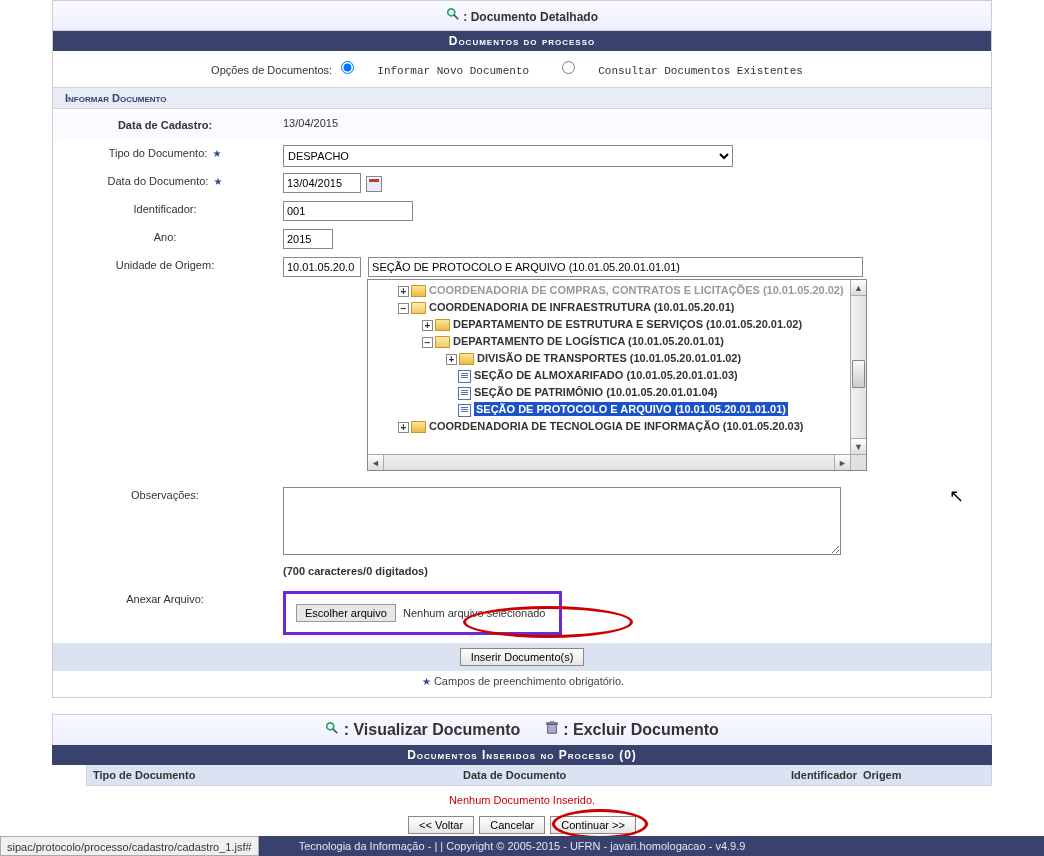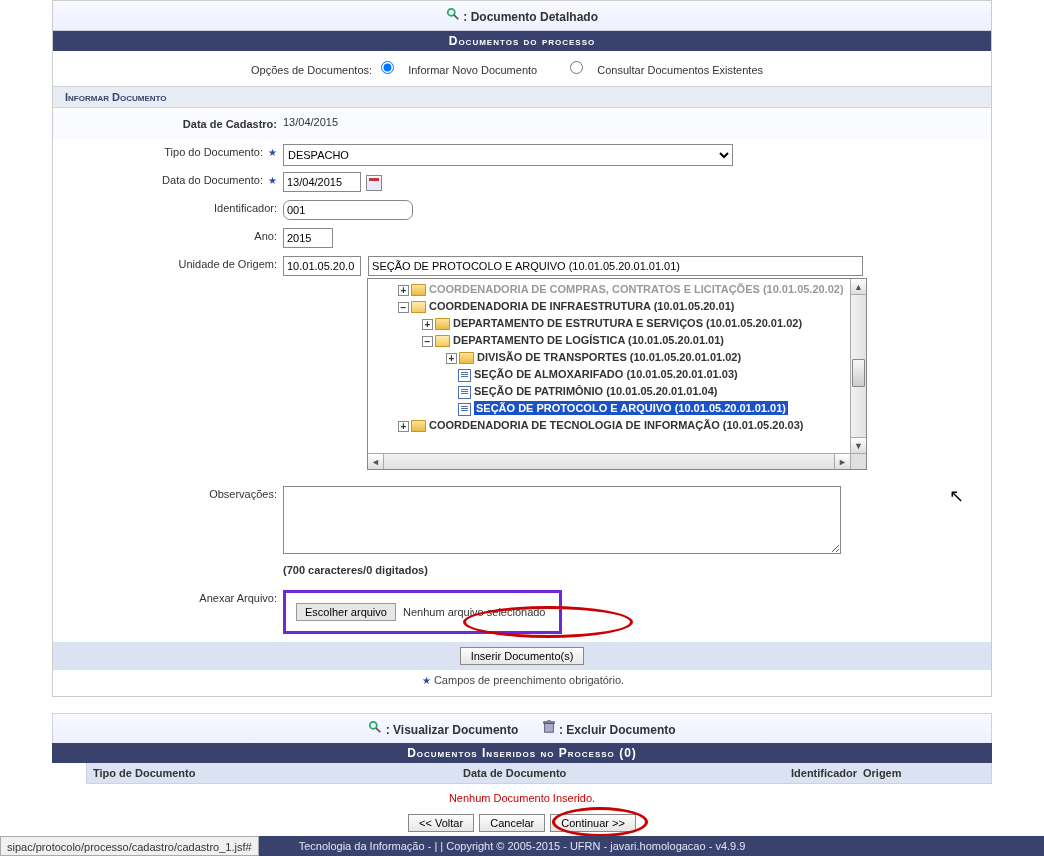--- a/index.html
+++ b/index.html
@@ -3,37 +3,37 @@
 <meta charset="utf-8">
 <style>
 * { box-sizing: border-box; margin: 0; padding: 0; }
 body { font-family: Verdana, Arial, sans-serif; font-size: 11px; background: #fff; color: #333; }
 .page { width: 1044px; height: 856px; position: relative; background: #fff; }
 .panel { width: 940px; margin: 0 auto; border: 1px solid #ccc; }
 .toolbar { background: linear-gradient(#f9f9ff,#edf0ff); padding: 6px 0; text-align: center; border-bottom: 1px solid #d0d0e0; font-size: 12px; }
 .dark-header { background: #39426d; color: #fff; font-weight: bold; font-variant: small-caps; text-align: center; padding: 3px 0; letter-spacing: 1px; font-size: 12px; }
 .opts-row { text-align: center; padding: 10px 0; }
 .opts-label { font-weight: normal; margin-right: 6px; }
-.opts-row label { margin: 0 30px 0 11px; }
+.opts-row label { margin: 0 30px 0 20px; font-family: Liberation Mono, monospace; }
 .section-title { background: #e8ecf5; color: #39426d; font-variant: small-caps; font-weight: bold; padding: 4px 12px; border-top: 1px solid #cfd3e0; border-bottom: 1px solid #cfd3e0; }
 .form-area { padding: 4px 0 0 0; }
 .frow { display: flex; align-items: flex-start; min-height: 28px; padding: 2px 0; }
-.flabel { width: 230px; text-align: right; padding-right: 6px; padding-top: 4px; }
+.flabel { width: 230px; text-align: center; padding-right: 6px; padding-top: 4px; }
 .flabel.bold { font-weight: bold; }
 .fval { flex: 1; padding-top: 2px; }
 .star { color: #2a4aa0; font-size: 10px; margin-left: 2px; }
 select, input[type=text], textarea { font: inherit; border: 1px solid #888; background: #fff; }
 select { height: 22px; }
 input[type=text] { height: 20px; padding: 1px 3px; }
 .alt-row-top { background: #fafbff; }
 .date-input { width: 78px; }
 .cal-icon { display:inline-block; width:16px; height:16px; border:1px solid #888; vertical-align:middle; margin-left:2px; background:linear-gradient(#fff 30%, #e8e8ff 30%, #e8e8ff); position:relative; }
 .cal-icon::before { content:""; position:absolute; top:2px; left:2px; right:2px; height:3px; background:#c33; }
 .sel-tipo { width: 450px; }
-.inp-ident { width: 130px; border-radius: 7px; }
+.inp-ident { width: 130px; }
 .inp-ano { width: 50px; }
 .inp-uo1 { width: 78px; }
 .inp-uo2 { width: 495px; margin-left: 4px; }
 .tree-box { width: 500px; height: 192px; border: 1px solid #888; background: #fff; overflow: hidden; position: relative; margin-top: 2px; }
 .tree-inner { position:absolute; top:0; left:0; right:16px; bottom:16px; overflow:hidden; padding-top:2px; }
 .vscroll { position:absolute; top:0; right:0; bottom:16px; width:16px; background:linear-gradient(to right,#f1f1f1,#e1e1e1); border-left:1px solid #aaa; }
 .varrow { height:16px; text-align:center; font-size:9px; color:#555; line-height:16px; background:linear-gradient(#fefefe,#ddd); border-bottom:1px solid #aaa;}
 .varrow.b { border-top:1px solid #aaa; border-bottom:none; position:absolute; bottom:0; width:100%;}
 .vthumb { position:absolute; left:1px; right:1px; top:80px; height:28px; background:linear-gradient(#f8f8f8,#ccc); border:1px solid #888; border-radius:1px;}
 .hscroll { position:absolute; left:0; right:16px; bottom:0; height:16px; background:linear-gradient(#f1f1f1,#e1e1e1); border-top:1px solid #aaa;}
@@ -51,21 +51,21 @@
 .indent { display:inline-block; }
 .obs-ta { width: 558px; height: 68px; }
 .char-count { font-weight: bold; padding: 4px 0 8px 0; }
 .file-btn { background: #e7e7e7; border: 1px solid #999; padding: 2px 8px; font: inherit; cursor:pointer; }
 .file-lbl { margin-left: 4px; }
 .submit-row { background: #dbe3f2; text-align: center; padding: 5px 0; margin-top: 6px; position: relative; }
 .submit-row button { padding: 2px 10px; border: 1px solid #888; background: linear-gradient(#fdfdfd,#e6e6e6); font: inherit; cursor:pointer; }
 .mandatory-note { text-align: center; padding: 4px 0 10px 0; font-size: 11px; color:#444; }
 .mandatory-note .star { color:#2a4aa0; }
 .panel2 { width: 940px; margin: 16px auto 0 auto; }
-.legend-row { background: linear-gradient(#f9f9ff,#edf0ff); text-align: center; padding: 6px 8px; border:1px solid #d0d0e0; border-bottom:none; font-size:12px; }
+.legend-row { background: linear-gradient(#f9f9ff,#edf0ff); text-align: center; padding: 6px 8px; border:1px solid #d0d0e0; border-bottom:none; font-size:16px; }
 .legend-row .sep { margin: 0 10px; }
 .tbl-head-row { background: #dbe3f2; display:flex; font-weight:bold; padding: 4px 6px; border:1px solid #d0d0e0; border-top:none;margin-left:34px; }
 .col1 { flex: 0 0 370px; }
 .col2 { flex: 0 0 280px; }
 .col3 { flex: 0 0 120px; text-align:right; padding-right:6px;}
 .col4 { flex: 1; }
 .empty-msg { text-align:center; color:#c00; padding: 8px 0; font-weight:normal; }
 .btn-row { text-align:center; padding: 2px 0 8px 0; position:relative; }
 .btn-row button { padding: 2px 10px; border: 1px solid #888; background: linear-gradient(#fdfdfd,#e6e6e6); font: inherit; cursor:pointer; margin:0 1px; }
 .portal-link { text-align:center; padding: 8px 0; }

